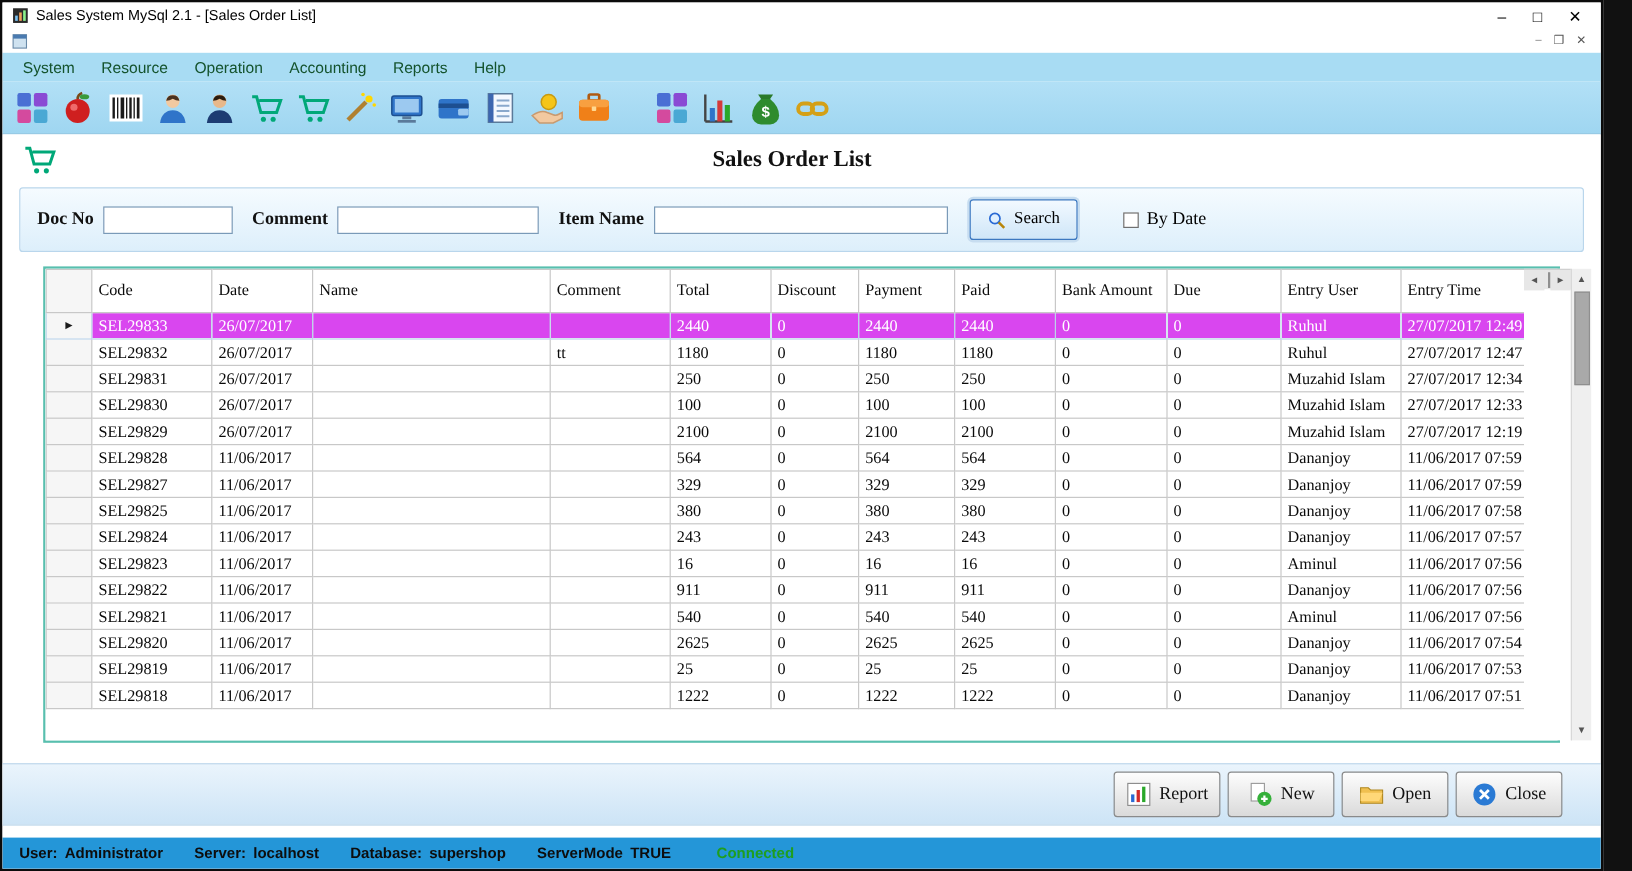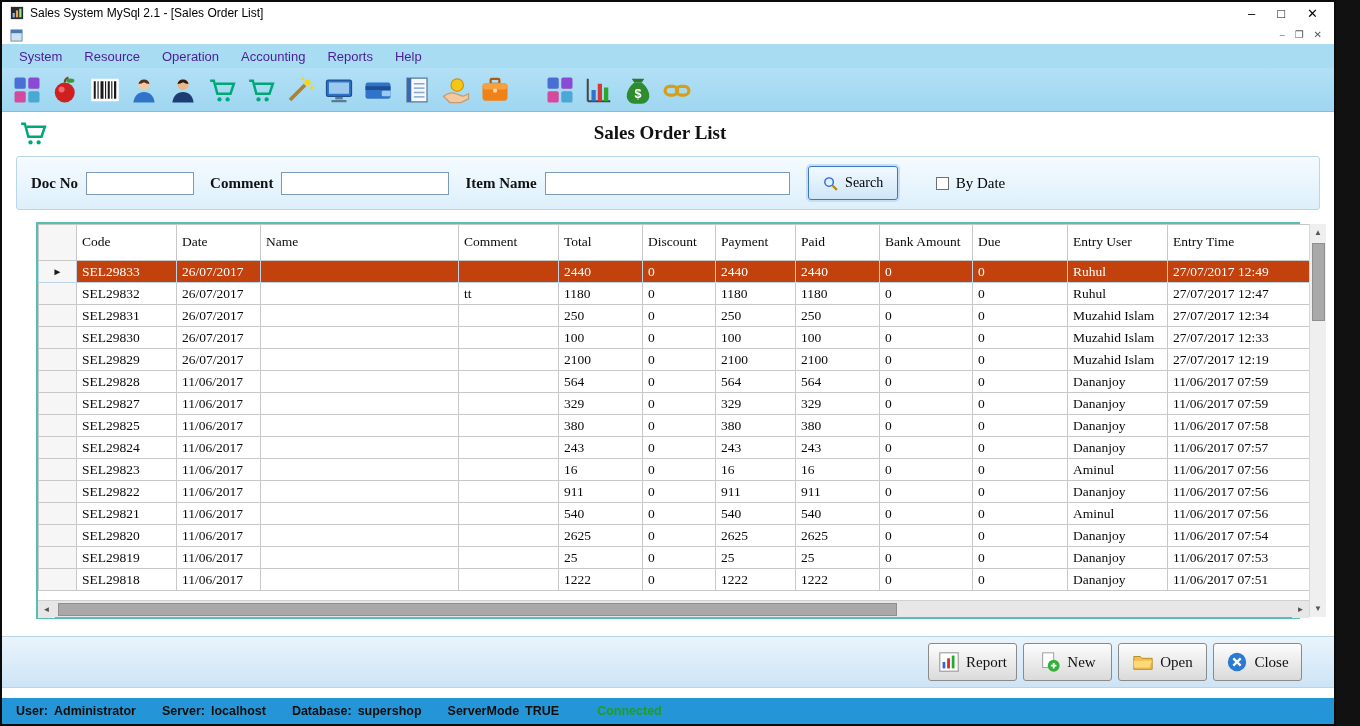--- a/index.html
+++ b/index.html
@@ -15,21 +15,21 @@
   .win-controls{margin-left:auto;display:flex;gap:22px;font-size:13px;align-items:center;padding-right:8px;}
   .win-controls span{cursor:default;line-height:1;}
 
   
   .mdi-strip{height:20px;background:#fff;display:flex;align-items:center;padding:0 8px;flex:0 0 auto;}
   .mdi-strip .mdi-icon{width:13px;height:13px;}
   .mdi-controls{margin-left:auto;display:flex;gap:10px;font-size:10px;color:#555;padding-right:4px;}
 
   
   .menubar{height:24px;background:#a8dcf3;display:flex;align-items:center;padding-left:6px;
-    font-family:"Liberation Sans",sans-serif;font-size:13px;color:#4c1d95;flex:0 0 auto;}
+    font-family:"Liberation Sans",sans-serif;font-size:13px;color:#14532d;flex:0 0 auto;}
   .menu-item{padding:3px 11px;cursor:default;}
 
   
   .toolbar{height:44px;background:linear-gradient(#b2e0f6,#9fd6f1);display:flex;align-items:center;
     gap:9px;padding-left:10px;border-bottom:1px solid #82bfdf;flex:0 0 auto;}
   .tb-icon{width:30px;height:30px;flex:0 0 auto;cursor:pointer;}
   .tb-icon svg{width:100%;height:100%;display:block;}
   .tb-gap{margin-left:26px;}
 
   
@@ -51,28 +51,28 @@
   .search-btn{margin-left:18px;width:90px;height:34px;display:flex;align-items:center;justify-content:center;
     gap:6px;background:linear-gradient(#f2f9ff,#cfe6f8);border:1px solid #3c78c0;border-radius:3px;
     box-shadow:0 0 0 2px #c7ddf0;font-family:"Liberation Serif",serif;font-size:14px;cursor:pointer;}
   .search-btn .s-icon{width:17px;height:17px;} .search-btn svg{width:100%;height:100%;}
   .bydate{display:flex;align-items:center;gap:7px;margin-left:38px;font-size:15px;}
   .checkbox{width:13px;height:13px;border:1px solid #707070;background:#fff;flex:0 0 auto;cursor:pointer;}
 
   
   .grid-frame{margin:12px 34px 0;height:397px;border:2px solid #58bfae;background:#eafaf6;
     display:flex;flex:0 0 auto;}
-  .grid-main{display:flex;flex-direction:column;width:1271px;flex:0 0 auto;background:#fff;}
+  .grid-main{display:flex;flex-direction:row;width:1271px;flex:0 0 auto;background:#fff;}
   .table-clip{height:376px;overflow:hidden;}
   table{border-collapse:collapse;table-layout:fixed;width:1271px;font-size:13.5px;background:#fff;color:#0a0a0a;}
   th,td{border:1px solid #c8c8c8;height:22px;padding:0 5px;overflow:hidden;white-space:nowrap;
     text-align:left;font-weight:normal;}
   thead th{height:36px;vertical-align:middle;white-space:normal;line-height:1.1;background:#fff;}
   .sel-cell{background:#f6f6f6;text-align:center;padding:0 2px;font-size:10px;color:#1a1a1a;}
-  tr.selected td{background:#c2410c;color:#fff;border-color:#bcd3e8;}
+  tr.selected td{background:#d946ef;color:#fff;border-color:#bcd3e8;}
   tr.selected td.sel-cell{background:#f6f6f6;color:#1a1a1a;}
 
   
   .hscroll{height:17px;background:#e7e7e7;border-top:1px solid #d0d0d0;display:flex;align-items:center;flex:0 0 auto;}
   .hs-arrow{width:17px;height:17px;display:flex;align-items:center;justify-content:center;
     font-size:8px;color:#555;background:#e7e7e7;flex:0 0 auto;cursor:pointer;}
   .hs-right{margin-left:auto;}
   .hs-thumb{height:13px;width:66%;background:#a9a9a9;border:1px solid #8f8f8f;margin-left:3px;cursor:grab;}
   .vscroll{width:17px;background:#efefef;border-left:1px solid #d8d8d8;display:flex;flex-direction:column;
     align-items:center;flex:0 0 auto;}

